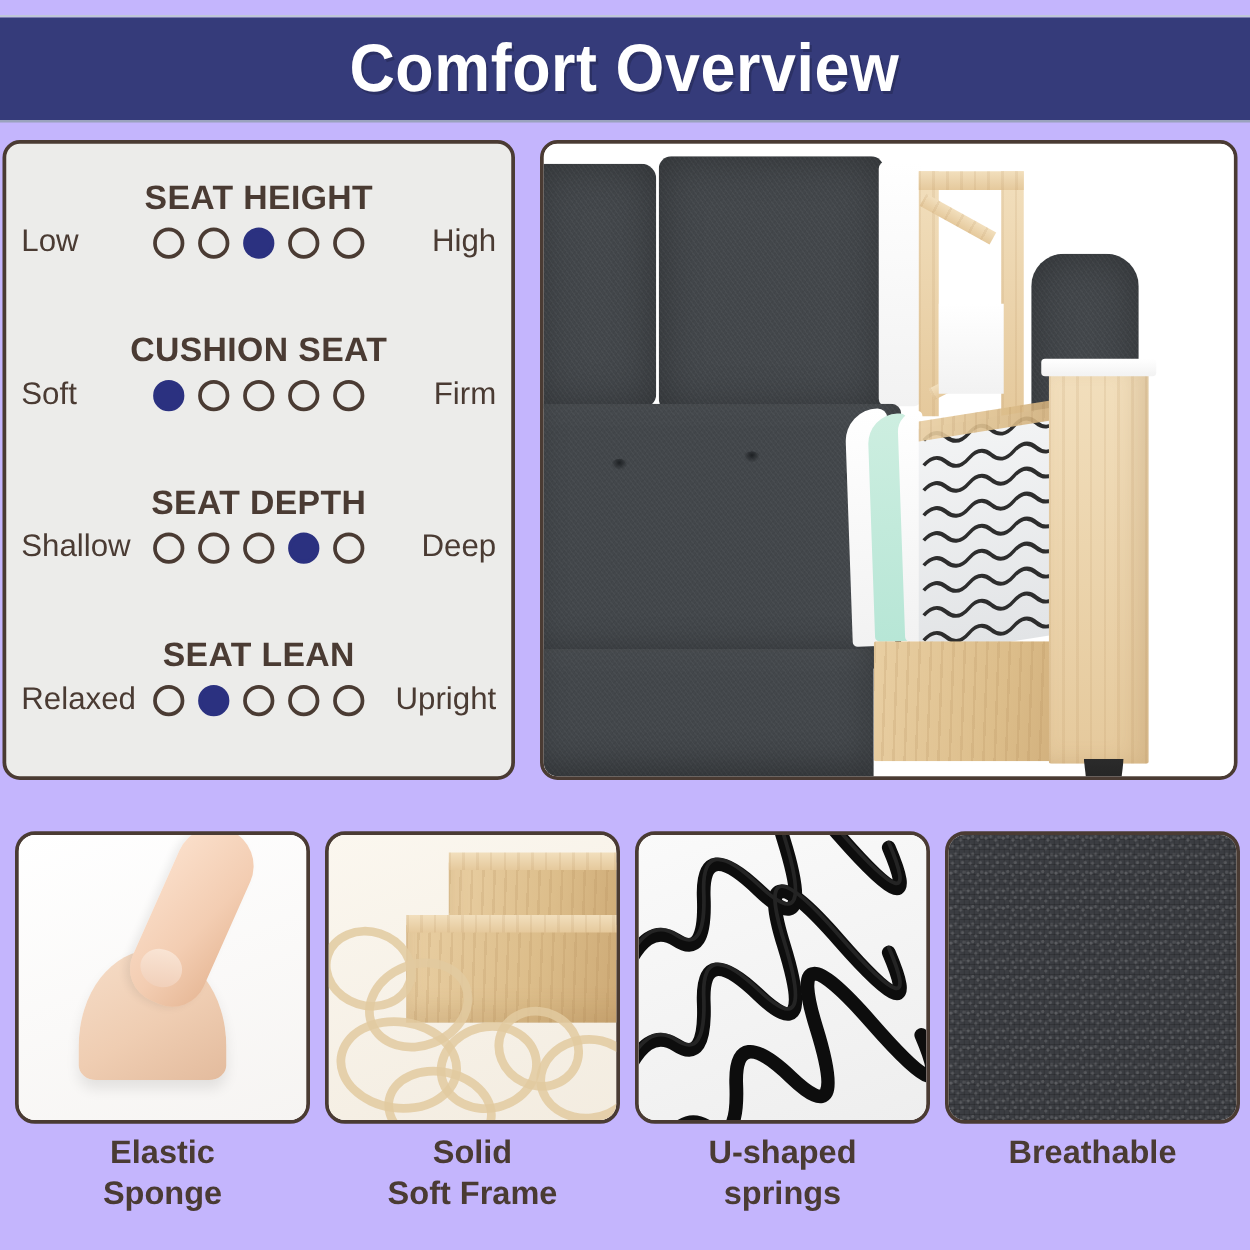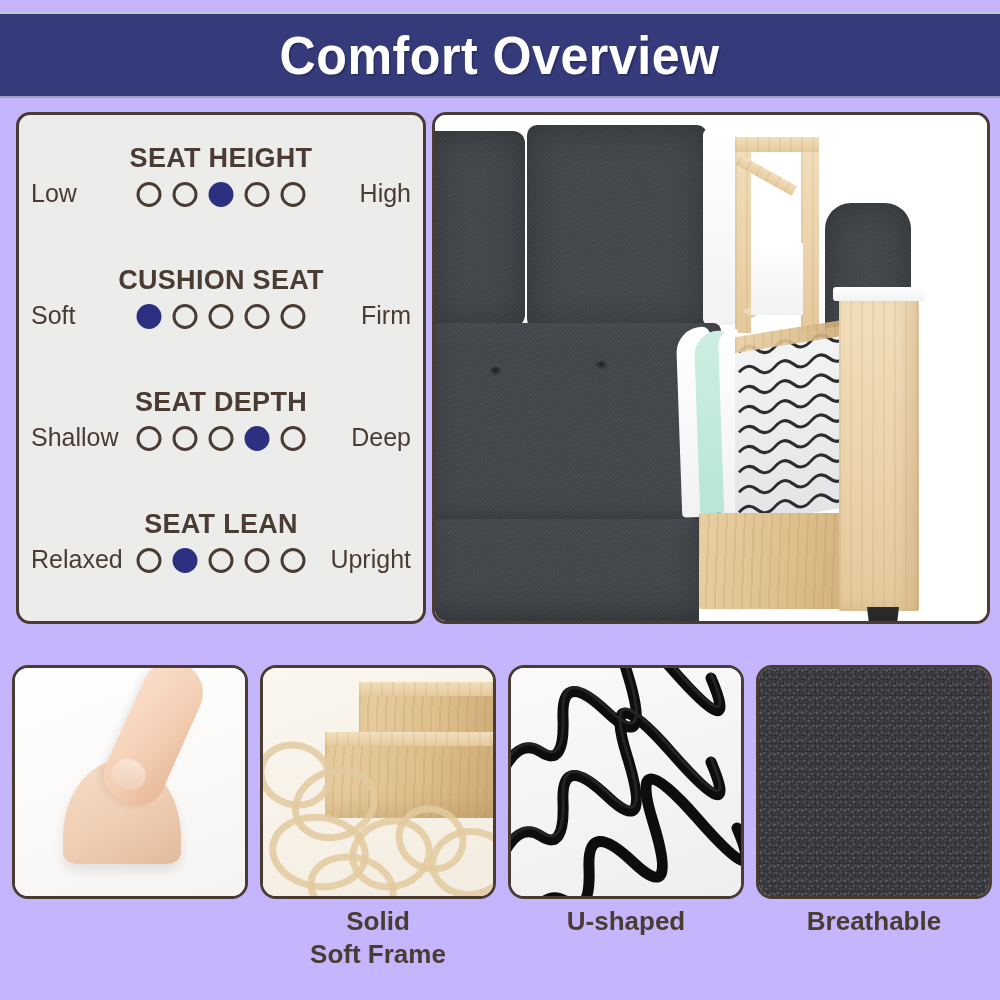--- a/index.html
+++ b/index.html
@@ -11,21 +11,21 @@
   .hdr-top-rule{position:absolute;left:0;top:12px;width:1000px;height:2px;background:#bfc6d8;}
   .header{position:absolute;left:0;top:14px;width:1000px;height:82px;background:#353b7a;
           display:flex;align-items:center;justify-content:center;}
   .header h1{margin:0;color:#ffffff;font-size:54px;line-height:54px;font-weight:bold;
              letter-spacing:.5px;transform:scaleX(.93);transform-origin:center;
              text-shadow:2px 2px 0 rgba(0,0,0,.18);}
   .hdr-bot-rule{position:absolute;left:0;top:96px;width:1000px;height:2px;background:#9aa2bd;}
 
   
   .panel{position:absolute;border:3px solid #4a3b33;border-radius:14px;box-sizing:border-box;}
-  #ratings-panel{left:16px;top:112px;width:410px;height:512px;background:#ececea;}
+  #ratings-panel{left:2px;top:112px;width:410px;height:512px;background:#ececea;}
   #photo-panel{left:432px;top:112px;width:558px;height:512px;background:#ffffff;overflow:hidden;}
 
   
   .rating-row{position:absolute;left:0;width:404px;}
   .rating-title{text-align:center;font-size:27px;font-weight:bold;color:#4a3b33;
                 letter-spacing:.3px;margin:0 0 3px 0;white-space:nowrap;}
   .scale-label{font-size:25px;color:#4a3b33;white-space:nowrap;}
   .scale-label.left{text-align:left;}
   .scale-label.right{text-align:right;}
   .dots{display:flex;gap:11px;align-items:center;justify-content:center;flex:0 0 auto;}
@@ -278,24 +278,29 @@
         <path d="M-12 108 q18 -44 42 -28 t22 -34 t44 -6 t20 -40 t44 -4 t40 10"></path>
         <path d="M-12 192 q18 -44 42 -28 t22 -34 t44 -6 t20 -40 t44 -4 t40 10"></path>
       </g>
     </svg>
   </div>
 
   <div class="tile" id="tile-3">
     <div class="fab"></div>
   </div>
 
+  <div class="cap" id="cap-0">
+    <div>Elastic</div>
+    <div>Sponge</div>
+  </div>
   <div class="cap" id="cap-1">
     <div>Solid</div>
     <div>Soft Frame</div>
   </div>
   <div class="cap" id="cap-2">
     <div>U-shaped</div>
+    <div>springs</div>
   </div>
   <div class="cap" id="cap-3">
     <div>Breathable</div>
   </div>
 
 </div>
 
 </body></html>

